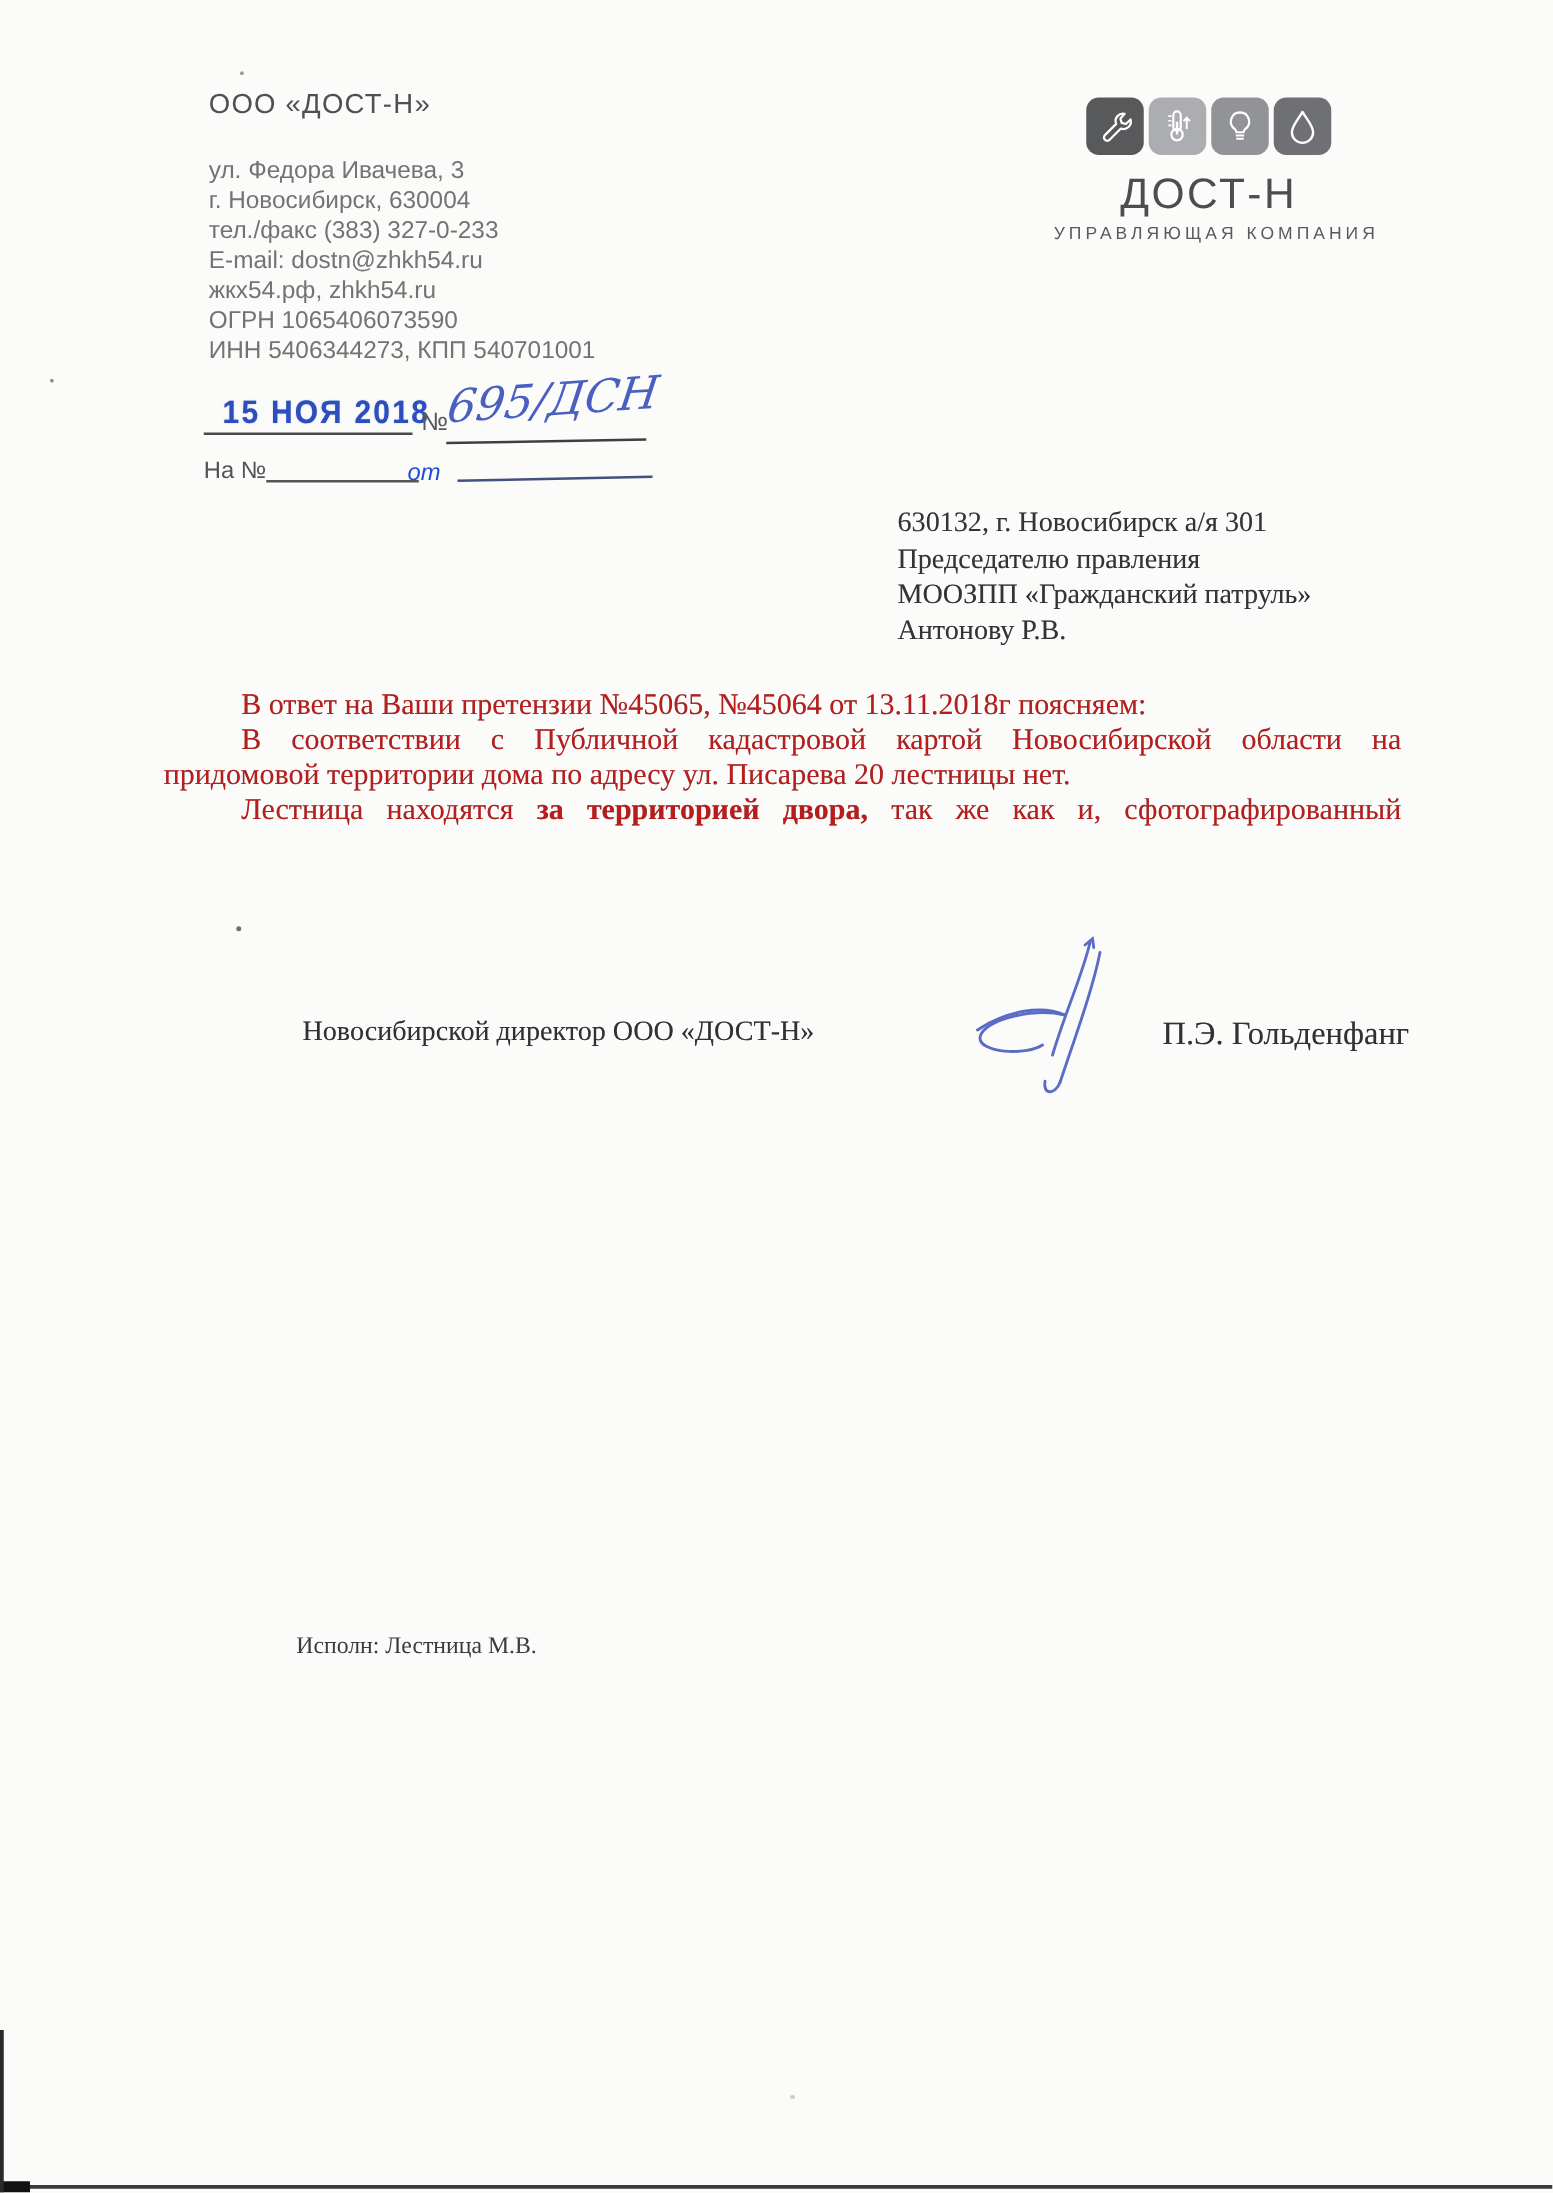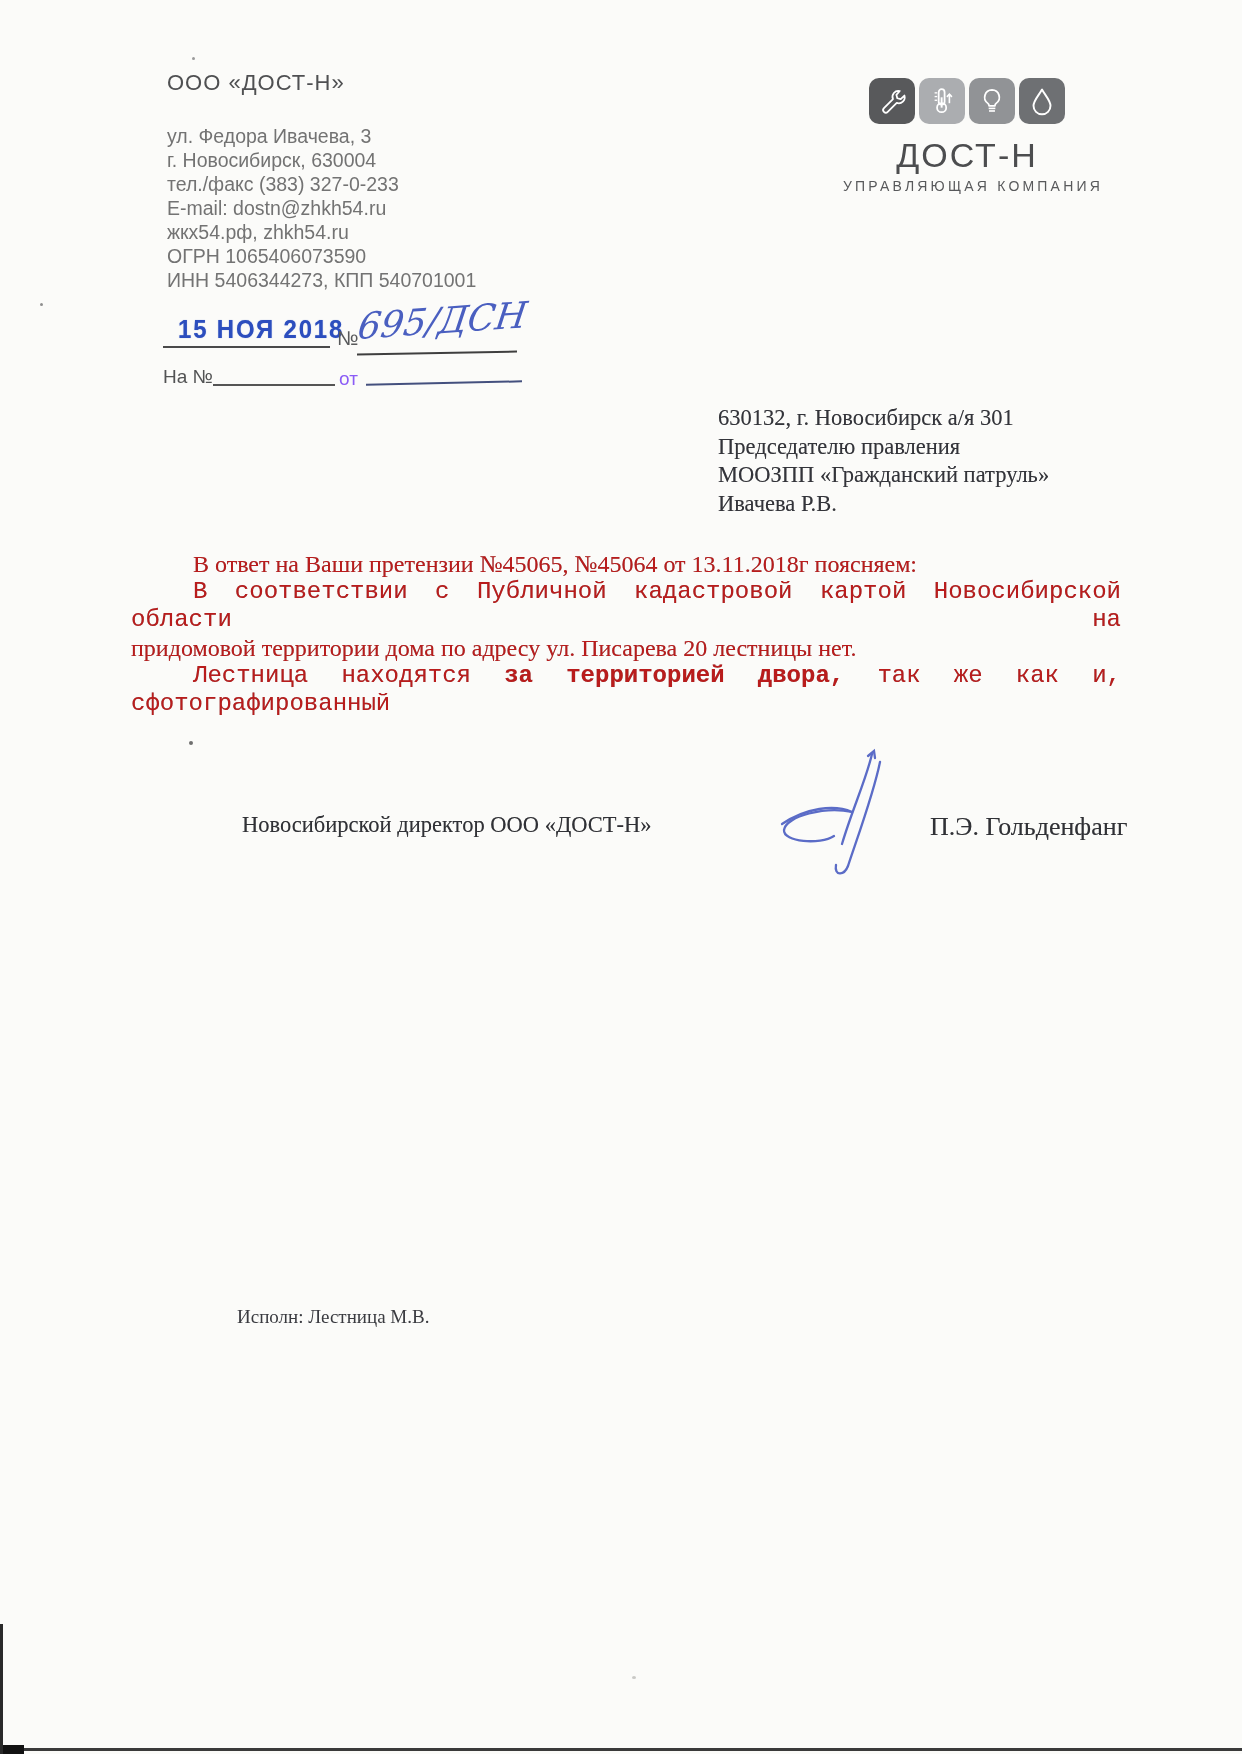--- a/index.html
+++ b/index.html
@@ -23,31 +23,31 @@
          transform:scaleX(.92);transform-origin:left;white-space:nowrap;
          text-shadow:0 0 1px rgba(43,78,190,.55);}
   .u{height:2px;background:#4a4a4a;}
   .stamp-u{left:163px;top:346px;width:167px;}
   .num-label{left:337px;top:327px;font-size:20px;color:#58595b;}
   .num-hand{left:358px;top:300px;font-family:"DejaVu Serif",serif;font-style:italic;
             font-size:36px;transform:rotate(-4deg) skewX(-12deg);white-space:nowrap;}
   .num-u{left:357px;top:352px;width:160px;background:#3f3f3f;transform:rotate(-1deg);}
   .reply-label{left:163px;top:366px;font-size:19px;color:#525354;}
   .reply-u1{left:213px;top:384px;width:122px;height:1.8px;background:#555;}
-  .reply-from{left:339px;top:368px;font-size:19px;color:#8b5cf6;}
+  .reply-from{left:326px;top:368px;font-size:19px;color:#1d4ed8;font-style:italic;}
   .reply-u2{left:366px;top:382px;width:156px;background:#44507e;transform:rotate(-1.2deg);}
   
   .serif{font-family:"Liberation Serif",serif;}
   .recipient{left:718px;top:404px;font-size:22.5px;line-height:28.5px;color:#33343a;
              text-shadow:0 0 .4px rgba(0,0,0,.3);}
   .body-block{left:131px;top:550px;width:990px;font-size:24px;line-height:28px;color:#b91c1c;
               text-shadow:0 0 .4px rgba(0,0,0,.35);}
   .bline{width:990px;}
   .ind{text-indent:62px;}
-  .jl{text-align:justify;text-align-last:justify;font-family:Liberation Mono, monospace;}
+  .jl{text-align:justify;text-align-last:justify;}
   .b{font-weight:bold;}
   
   .sig-pos{left:242px;top:812px;font-size:22.5px;color:#303136;text-shadow:0 0 .4px rgba(0,0,0,.3);}
   .sig-name{left:930px;top:812px;font-size:26px;color:#303136;text-shadow:0 0 .4px rgba(0,0,0,.3);}
   .sig-svg{left:768px;top:748px;}
   
   .executor{left:237px;top:1306px;font-size:19px;color:#3a3b40;}
   
   .speck{border-radius:50%;}
   .s1{left:192px;top:57px;width:3px;height:3px;background:#9a9a9a;}
@@ -116,21 +116,21 @@
 
 <div class="abs reply-label">На №</div>
 <div class="abs reply-u1"></div>
 <div class="abs reply-from">от</div>
 <div class="abs u reply-u2"></div>
 
 <div class="abs serif recipient">
   <div>630132, г. Новосибирск а/я 301</div>
   <div>Председателю правления</div>
   <div>МООЗПП «Гражданский патруль»</div>
-  <div>Ивачева Р.В.</div>
+  <div>Антонову Р.В.</div>
 </div>
 
 <div class="abs serif body-block">
   <div class="bline ind">В ответ на Ваши претензии №45065, №45064 от 13.11.2018г поясняем:</div>
   <div class="bline ind jl">В соответствии с Публичной кадастровой картой Новосибирской области на</div>
   <div class="bline">придомовой территории дома по адресу ул. Писарева 20 лестницы нет.</div>
   <div class="bline ind jl"><span>Лестница находятся </span><span class="b">за территорией двора,</span><span> так же как и, сфотографированный</span></div>
 </div>
 
 <div class="abs serif sig-pos">Новосибирской директор ООО «ДОСТ-Н»</div>

